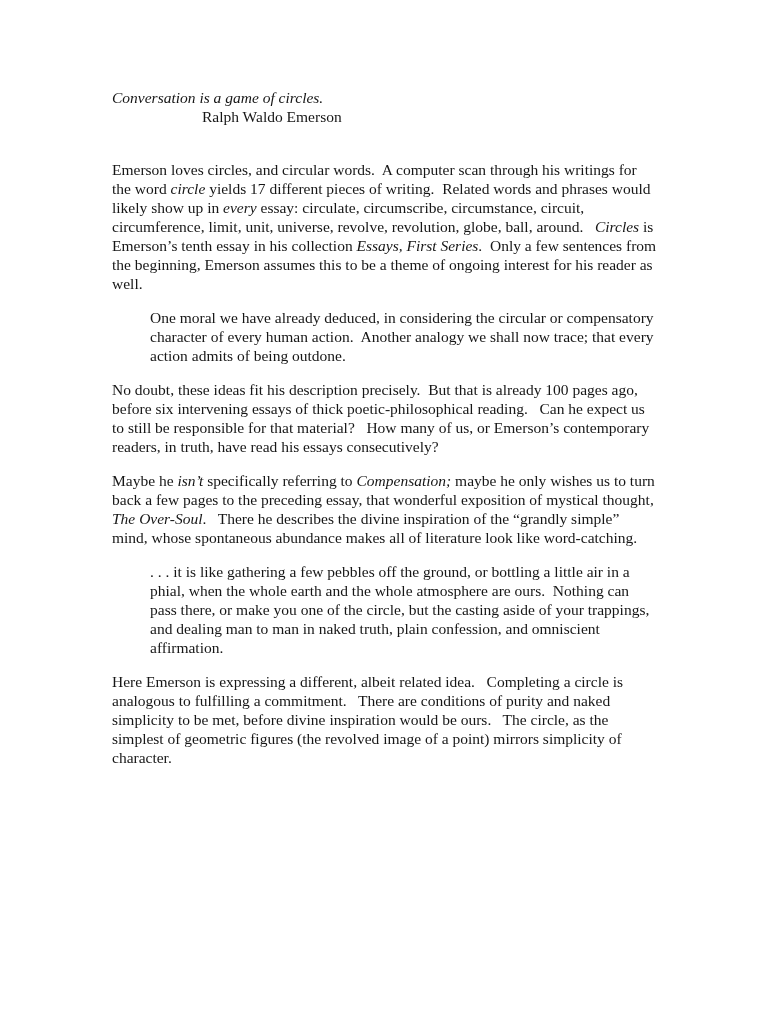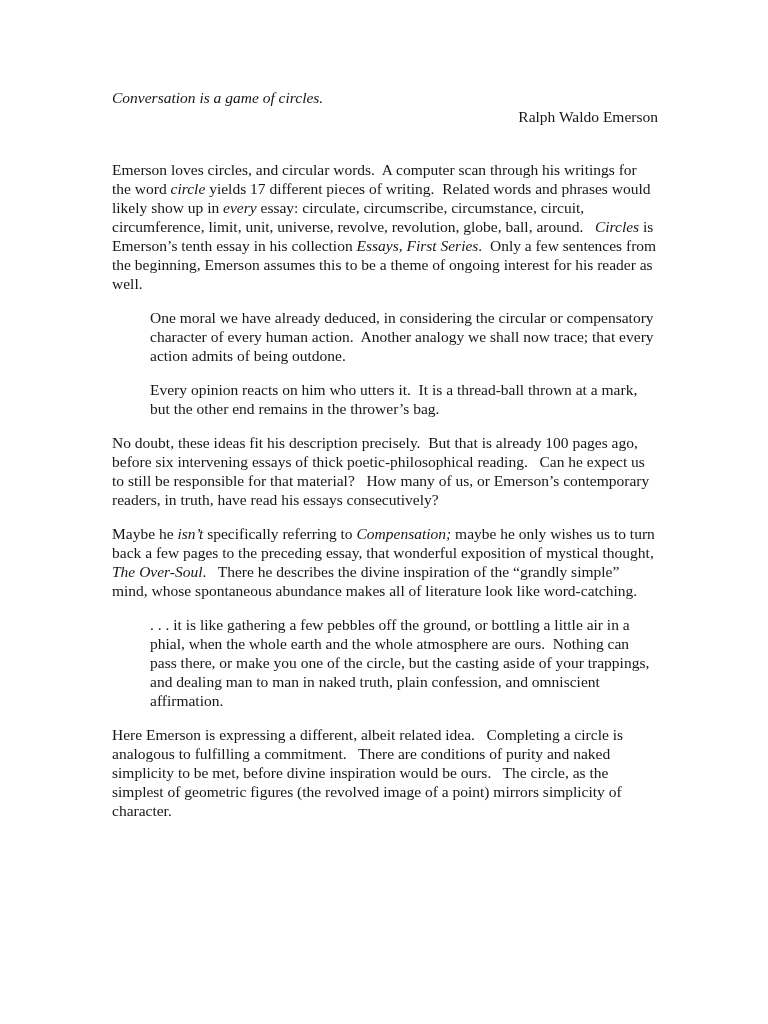--- a/index.html
+++ b/index.html
@@ -28,40 +28,38 @@
   .epigraph, .attribution, .para, .quote {
     font-size: 15.5px;
     line-height: 19px;
     margin: 0;
     white-space: pre-wrap;
   }
   .epigraph { margin: 0; }
   .attribution {
     padding-left: 90px;
     margin: 0 0 34px 0;
-    text-align: right;
   }
   .para { margin: 0 0 15px 0; }
   .quote {
     margin: 5px 0 15px 0;
     padding-left: 38px;
   }
   i { font-style: italic; font-family: Liberation Serif, serif; }
 </style>
 </head>
 <body>
 
 <main class="page">
 
   <p class="epigraph"><i>Conversation is a game of circles.</i></p>
 
   <p class="attribution">Ralph Waldo Emerson</p>
 
   <section>
       <p class="para"><span>Emerson loves circles, and circular words.  A computer scan through his writings for the word </span><i>circle</i><span> yields 17 different pieces of writing.  Related words and phrases would likely show up in </span><i>every</i><span> essay: circulate, circumscribe, circumstance, circuit, circumference, limit, unit, universe, revolve, revolution, globe, ball, around.   </span><i>Circles</i><span> is Emerson’s tenth essay in his collection </span><i>Essays, First Series</i><span>.  Only a few sentences from the beginning, Emerson assumes this to be a theme of ongoing interest for his reader as well.</span></p>
       <p class="quote"><span>One moral we have already deduced, in considering the circular or compensatory character of every human action.  Another analogy we shall now trace; that every action admits of being outdone.</span></p>
-      <p class="quote"><span>Every opinion reacts on him who utters it.  It is a thread-ball thrown at a mark, but the other end remains in the thrower’s bag.</span></p>
       <p class="para"><span>No doubt, these ideas fit his description precisely.  But that is already 100 pages ago, before six intervening essays of thick poetic-philosophical reading.   Can he expect us to still be responsible for that material?   How many of us, or Emerson’s contemporary readers, in truth, have read his essays consecutively?</span></p>
       <p class="para"><span>Maybe he </span><i>isn’t</i><span> specifically referring to </span><i>Compensation;</i><span> maybe he only wishes us to turn back a few pages to the preceding essay, that wonderful exposition of mystical thought, </span><i>The Over-Soul</i><span>.   There he describes the divine inspiration of the “grandly simple” mind, whose spontaneous abundance makes all of literature look like word-catching.</span></p>
       <p class="quote"><span>. . . it is like gathering a few pebbles off the ground, or bottling a little air in a phial, when the whole earth and the whole atmosphere are ours.  Nothing can pass there, or make you one of the circle, but the casting aside of your trappings, and dealing man to man in naked truth, plain confession, and omniscient affirmation.</span></p>
       <p class="para"><span>Here Emerson is expressing a different, albeit related idea.   Completing a circle is analogous to fulfilling a commitment.   There are conditions of purity and naked simplicity to be met, before divine inspiration would be ours.   The circle, as the simplest of geometric figures (the revolved image of a point) mirrors simplicity of character.</span></p>
     </section>
 </main>
 
 </body></html>

